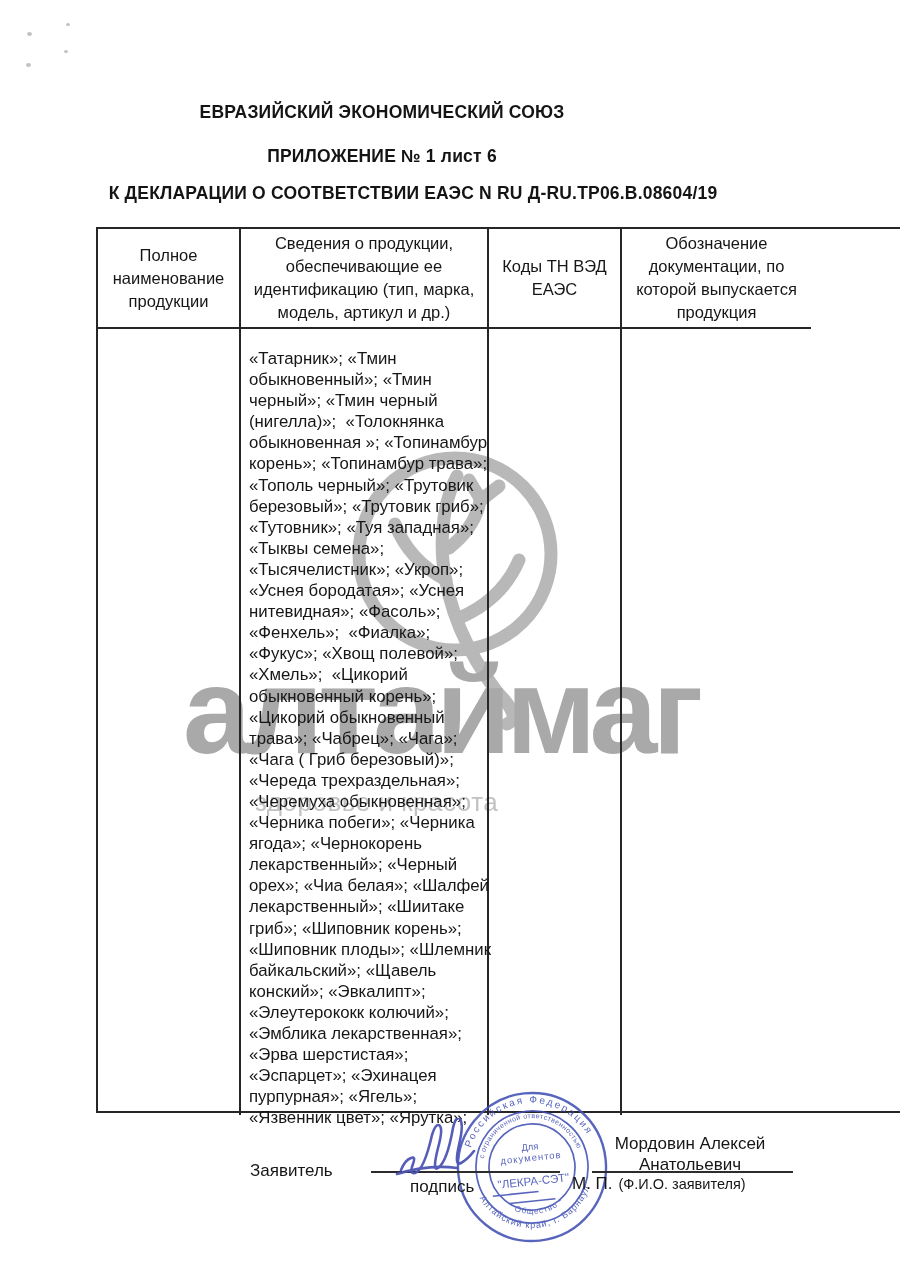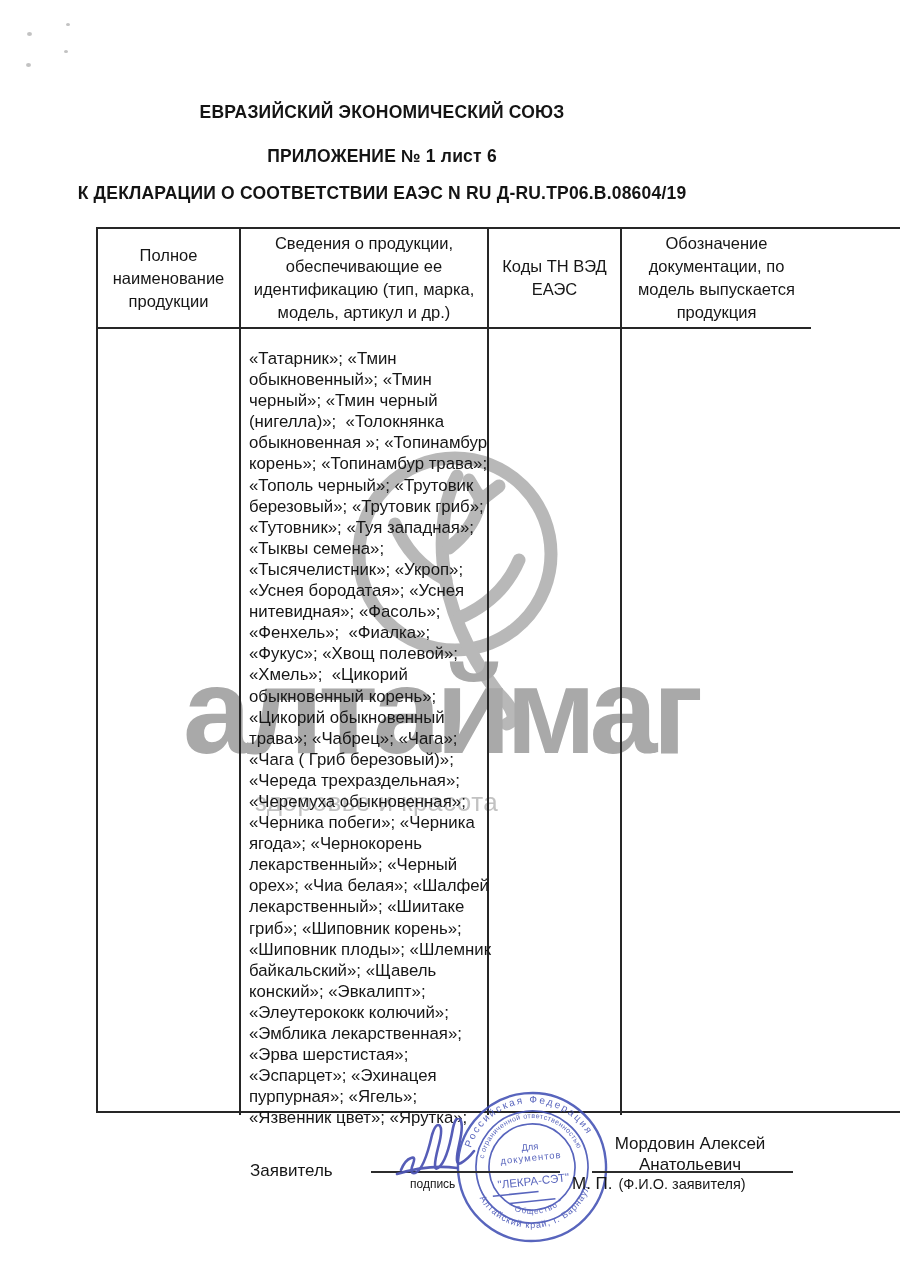--- a/index.html
+++ b/index.html
@@ -26,41 +26,41 @@
   }
   .cell{border-right:2px solid #262626;border-bottom:2px solid #262626;box-sizing:border-box;background:transparent;}
   .cell.last-col{border-right:none;}
   .cell.last-row{border-bottom:none;}
   .head{display:flex;align-items:center;justify-content:center;text-align:center;
         font-size:16.5px;line-height:23px;padding:0 6px;color:#161616;}
   .body-list{font-size:16.8px;line-height:21.1px;padding:19px 0 0 8px;white-space:pre;color:#161616;}
   
   .f-label{position:absolute;font-size:17px;color:#161616;z-index:4;}
   .f-line{position:absolute;border-top:2px solid #2c2c2c;z-index:4;}
-  .f-caption{position:absolute;font-size:12px;color:#161616;z-index:4;}
+  .f-caption{position:absolute;font-size:17px;color:#161616;z-index:4;}
   .name-block{position:absolute;left:580px;top:1133px;width:220px;text-align:center;
               font-size:17px;line-height:21px;color:#161616;z-index:4;}
   .fio-caption{position:absolute;left:572px;top:1176px;width:220px;text-align:center;
                font-size:14.5px;color:#161616;z-index:4;}
   .sig-svg{position:absolute;left:393px;top:1118px;z-index:5;}
   .stamp-svg{position:absolute;left:454px;top:1089px;z-index:3;transform:rotate(-6deg);opacity:.88;}
 </style>
 </head>
 <body>
 
 <div class="page">
 
   <div class="speck" style="left:27px;top:32px;width:5px;height:4px;"></div>
   <div class="speck" style="left:66px;top:23px;width:4px;height:3px;"></div>
   <div class="speck" style="left:64px;top:50px;width:4px;height:3px;"></div>
   <div class="speck" style="left:26px;top:63px;width:5px;height:4px;"></div>
 
   <div class="title" style="top:102px;">ЕВРАЗИЙСКИЙ ЭКОНОМИЧЕСКИЙ СОЮЗ</div>
   <div class="title" style="top:146px;">ПРИЛОЖЕНИЕ № 1 лист 6</div>
-  <div class="title" style="top:183px;">К ДЕКЛАРАЦИИ О СООТВЕТСТВИИ ЕАЭС N RU Д-RU.ТР06.В.08604/19</div>
+  <div class="title" style="top:183px;padding-left:31px;">К ДЕКЛАРАЦИИ О СООТВЕТСТВИИ ЕАЭС N RU Д-RU.ТР06.В.08604/19</div>
 
   <svg class="wm-logo" width="225" height="290" viewBox="0 0 225 290">
     <g fill="none" stroke="#b5b5b5" stroke-width="13" stroke-linecap="round" opacity="0.95">
       <circle cx="110" cy="112" r="96"></circle>
       <path d="M 152,250 C 170,268 172,278 162,282"></path>
       <path d="M 152,250 C 122,210 103,168 98,120 C 95,88 100,56 112,34"></path>
       <path d="M 101,138 C 78,126 60,108 50,82"></path>
       <path d="M 104,106 C 122,92 133,76 136,54"></path>
       <path d="M 136,58 L 124,38"></path>
       <path d="M 136,58 L 154,44"></path>
@@ -68,21 +68,21 @@
     </g>
   </svg>
 
   <div class="wm-brand">алтаймаг</div>
   <div class="wm-tagline">здоровье и красота</div>
 
   <div class="doc-table">
     <div class="cell head">Полное наименование продукции</div>
     <div class="cell head">Сведения о продукции, обеспечивающие ее идентификацию (тип, марка, модель, артикул и др.)</div>
     <div class="cell head">Коды ТН ВЭД ЕАЭС</div>
-    <div class="cell head last-col">Обозначение документации, по модель выпускается продукция</div>
+    <div class="cell head last-col">Обозначение документации, по которой выпускается продукция</div>
 
     <div class="cell last-row"></div>
     <div class="cell last-row body-list">«Татарник»; «Тмин
 обыкновенный»; «Тмин
 черный»; «Тмин черный
 (нигелла)»;  «Толокнянка
 обыкновенная »; «Топинамбур
 корень»; «Топинамбур трава»;
 «Тополь черный»; «Трутовик
 березовый»; «Трутовик гриб»;

